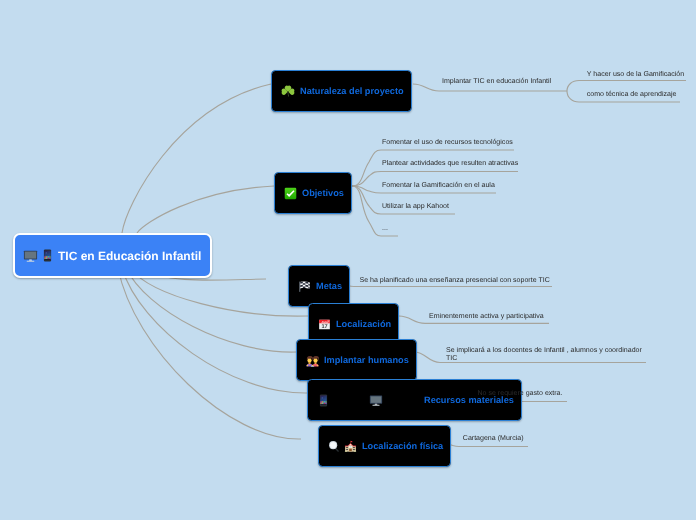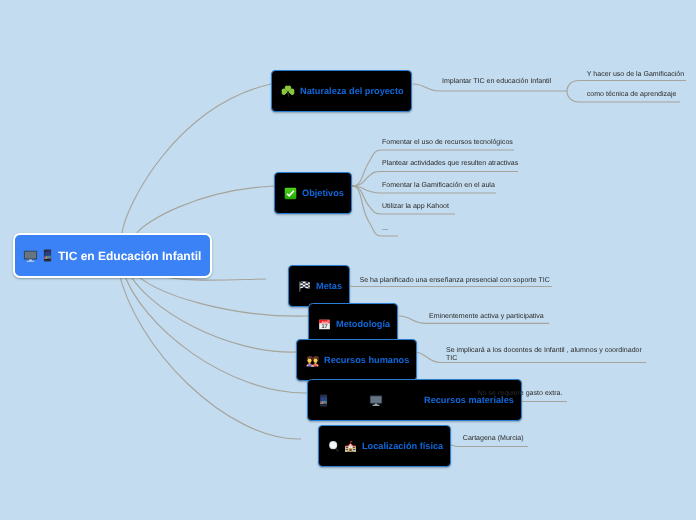--- a/index.html
+++ b/index.html
@@ -178,40 +178,40 @@
 <div class="node branch" id="b-metodologia" style="left:308px;top:303px;">
   <span class="ic">
     <svg viewBox="0 0 36 36" width="13" height="13">
       <rect x="3.2" y="4.8" width="29.6" height="26.4" rx="1" fill="#eceff1"></rect>
       <path d="M4.2 4.8h27.6a1 1 0 0 1 1 1v8.6H3.2V5.8a1 1 0 0 1 1-1z" fill="#ed1c24"></path>
       <text x="18" y="12.6" fill="#ffffff" font-family="Liberation Sans, sans-serif" font-size="7.4" font-weight="bold" text-anchor="middle">AUG</text>
       <rect x="26.2" y="6.4" width="5" height="6" rx="0.7" fill="#ffffff" opacity="0.45"></rect>
       <text x="18" y="28.6" fill="#3a3a3a" font-family="Liberation Sans, sans-serif" font-size="15.5" font-weight="bold" text-anchor="middle">17</text>
     </svg>
   </span>
-  <span class="label">Metodología</span>
+  <span class="label">Localización</span>
 </div>
 
 <div class="node branch" id="b-rrhh" style="left:296px;top:339px;">
   <span class="ic">
     <svg viewBox="0 0 36 36" width="13" height="13">
       <path d="M1.2 34.5c0-3.6 1.4-5.7 4.5-6.6l4-1.2 4 1.2c3.1.9 4.5 3 4.5 6.6z" fill="#9266cc"></path>
       <path d="M17.8 34.5c0-3.6 1.4-5.7 4.5-6.6l4-1.2 4 1.2c3.1.9 4.5 3 4.5 6.6z" fill="#ea596e"></path>
       <path d="M6.9 23.5h5.6v5.1H6.9zM23.5 23.5h5.6v5.1h-5.6z" fill="#f3a33c"></path>
       <ellipse cx="9.7" cy="17.3" rx="5.8" ry="7" fill="#ffcc4d"></ellipse>
       <ellipse cx="26.3" cy="17.3" rx="5.8" ry="7" fill="#ffcc4d"></ellipse>
       <path d="M9.7 5.5C4.3 5.5 2.4 9.6 2.4 13.7c0 2 .6 4.1 1.3 5.2.4-3 1.6-5.3 3-6.2 2.7.8 8.1 1 10.3-.6.6 1.6 1.1 4.6 1.4 6.8.7-1.1 1.3-3.2 1.3-5.2 0-4.1-2-8.2-7.4-8.2z" fill="#60352a"></path>
       <path d="M26.3 5.5c-5.4 0-7.3 4.1-7.3 8.2 0 2 .6 4.1 1.3 5.2.4-3 1.6-5.3 3-6.2 2.7.8 8.1 1 10.3-.6.6 1.6 1.1 4.6 1.4 6.8.7-1.1 1.3-3.2 1.3-5.2 0-4.1-2-8.2-7.4-8.2z" fill="#60352a"></path>
       <circle cx="4" cy="31.8" r="2.2" fill="#ffcc4d"></circle>
       <circle cx="32" cy="31.8" r="2.2" fill="#ffcc4d"></circle>
       <circle cx="18" cy="31.8" r="2.2" fill="#ffcc4d"></circle>
       <path d="M13.4 32.8h9.2v2.2h-9.2z" fill="#aee0ef"></path>
     </svg>
   </span>
-  <span class="label">Recursos humanos</span>
+  <span class="label">Implantar humanos</span>
 </div>
 
 <div class="node branch" id="b-rrmm" style="left:307px;top:379px;gap:36px;">
   <span class="ic">
     <svg viewBox="0 0 36 36" width="13" height="13">
       <defs>
             <linearGradient id="ph2" x1="0" y1="0" x2="0.3" y2="1">
         <stop offset="0" stop-color="#2b1a4d"></stop>
               <stop offset="0.45" stop-color="#243f7a"></stop>
         <stop offset="1" stop-color="#2b63a8"></stop>

